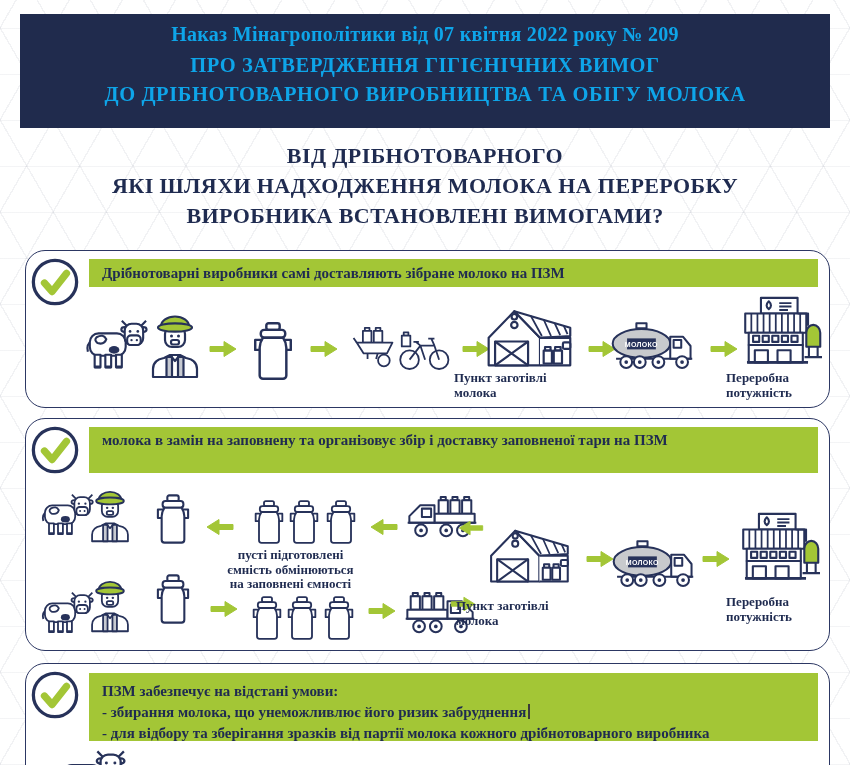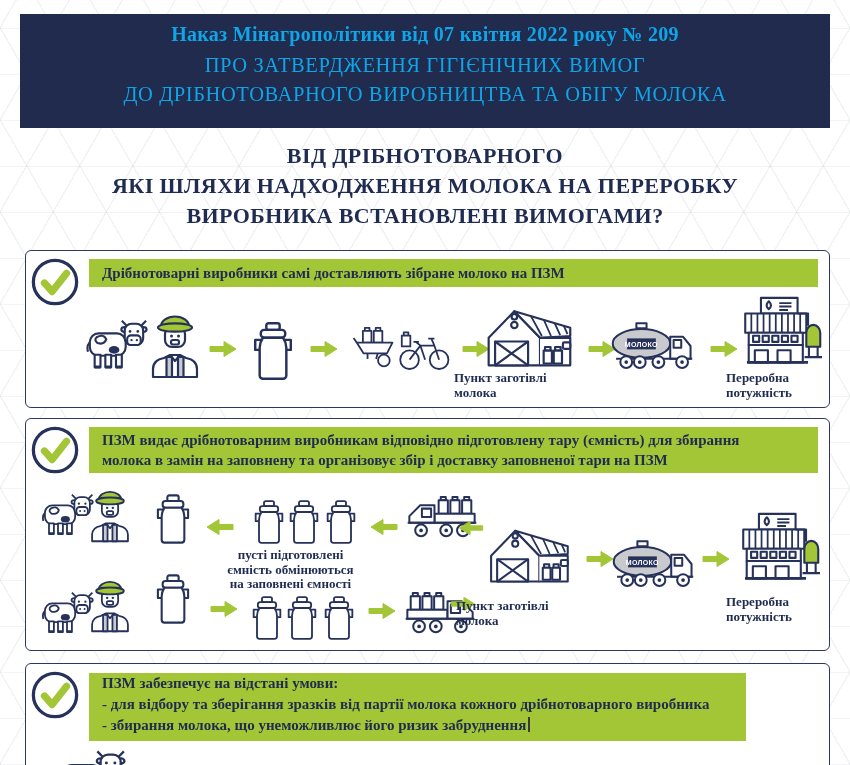--- a/index.html
+++ b/index.html
@@ -8,34 +8,34 @@
     background:
       repeating-linear-gradient(60deg, rgba(160,165,180,.14) 0 1.4px, transparent 1.4px 46px),
       repeating-linear-gradient(-60deg, rgba(160,165,180,.14) 0 1.4px, transparent 1.4px 46px),
       repeating-linear-gradient(0deg, rgba(160,165,180,.12) 0 1.4px, transparent 1.4px 46px),
       #ffffff;}
   .abs{position:absolute;}
   
   .hdr{left:20px;top:14px;width:810px;height:114px;background:#202b4d;color:#0ea5e9;
        text-align:center;padding-top:7px;box-sizing:border-box;}
   .hdr .l1{font-size:20px;font-weight:bold;line-height:27px;letter-spacing:.3px;}
-  .hdr .l2,.hdr .l3{font-size:20.5px;font-weight:normal;line-height:29px;letter-spacing:.6px;}
+  .hdr .l2,.hdr .l3{font-size:20.5px;font-weight:bold;line-height:29px;letter-spacing:.6px;}
   .hdr .l2{margin-top:3px;}
   
   .question{left:0;top:141px;width:850px;text-align:center;font-size:22px;font-weight:bold;
             line-height:30px;letter-spacing:.4px;color:#1f2b50;}
   
-  .card{background:#fff;border:1.6px solid #2c3763;border-radius:6px;box-sizing:border-box;}
+  .card{background:#fff;border:1.6px solid #2c3763;border-radius:20px;box-sizing:border-box;}
   .card1{left:25px;top:250px;width:805px;height:158px;}
   .card2{left:25px;top:418px;width:805px;height:233px;}
   .card3{left:25px;top:663px;width:805px;height:130px;}
   .bar{background:#a3c636;color:#1f2b50;font-weight:bold;font-size:15px;box-sizing:border-box;}
   .bar1{left:63px;top:8px;width:729px;height:28px;line-height:28px;padding:0 13px;}
   .bar2{left:63px;top:8px;width:729px;height:46px;line-height:20px;padding:3px 13px;}
-  .bar3{left:63px;top:9px;width:657px;height:68px;line-height:21px;padding:0 13px;}
+  .bar3{left:63px;top:9px;width:729px;height:68px;line-height:21px;padding:8px 13px;}
   .chk{left:4px;top:6px;width:50px;height:50px;}
   .iconlabel{font-size:13px;font-weight:bold;line-height:14.5px;text-align:left;color:#1f2b50;}
   .note{font-size:13px;font-weight:bold;line-height:14.5px;text-align:center;color:#1f2b50;}
   .flip{transform:scaleX(-1);}
   .tankwrap{position:absolute;}
   .tank-label{position:absolute;left:18%;top:35%;width:33%;height:22%;display:flex;
     align-items:center;justify-content:center;color:#fff;
     font-family:"Liberation Sans","DejaVu Sans",sans-serif;font-weight:bold;font-size:7px;letter-spacing:.3px;}
   .caret{display:inline-block;width:1.5px;height:15px;background:#3a3a3a;vertical-align:-2px;margin-left:2px;}
   svg.icon{display:block;}
@@ -264,21 +264,20 @@
       <div>Переробна</div>
       <div>потужність</div>
     </div>
   </div>
 
   <div class="abs card card2">
     <svg class="abs icon chk">
         <use href="#sym-check"></use>
       </svg>
     <div class="abs bar bar2">
-      <div>ПЗМ видає дрібнотоварним виробникам відповідно підготовлену тару (ємність) для збирання</div>
       <div>молока в замін на заповнену та організовує збір і доставку заповненої тари на ПЗМ</div>
     </div>
 
     <svg class="abs icon" style="left:14px;top:72px;width:54px;height:50px">
         <use href="#sym-cow"></use>
       </svg>
     <svg class="abs icon" style="left:62px;top:70px;width:44px;height:54px">
         <use href="#sym-farmer"></use>
       </svg>
     <svg class="abs icon" style="left:130px;top:74px;width:34px;height:52px">
@@ -370,21 +369,21 @@
       <div>потужність</div>
     </div>
   </div>
 
   <div class="abs card card3">
     <svg class="abs icon chk">
         <use href="#sym-check"></use>
       </svg>
     <div class="abs bar bar3">
       <div>ПЗМ забезпечує на відстані умови:</div>
+      <div><span>- збирання молока, що унеможливлює його ризик забруднення</span><span class="caret"></span></div>
       <div>- для відбору та зберігання зразків від партії молока кожного дрібнотоварного виробника</div>
-      <div><span>- збирання молока, що унеможливлює його ризик забруднення</span><span class="caret"></span></div>
     </div>
     <svg class="abs icon" style="left:30px;top:84px;width:70px;height:62px">
         <use href="#sym-cow"></use>
       </svg>
   </div>
 
 </div>
 
 </body></html>

